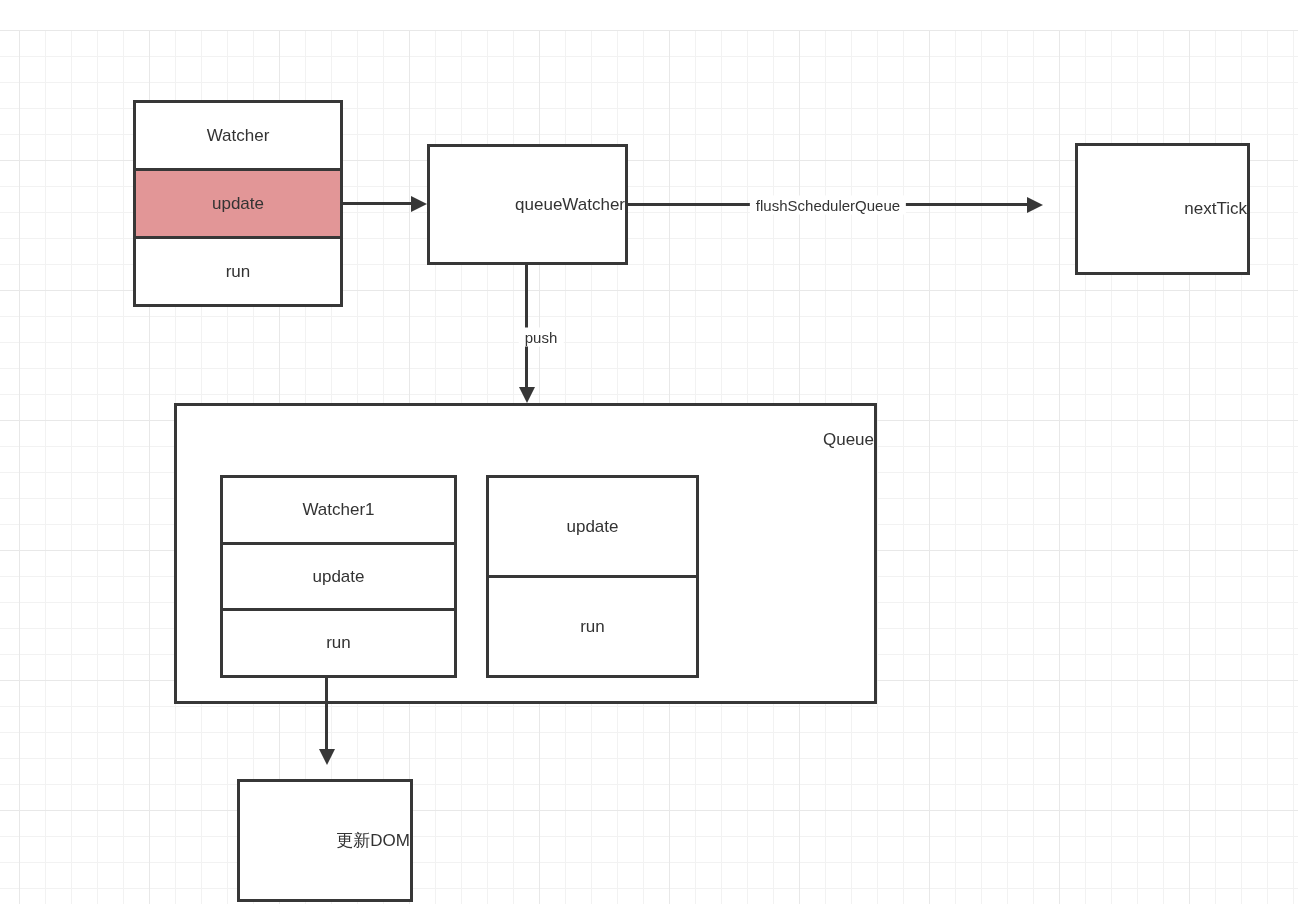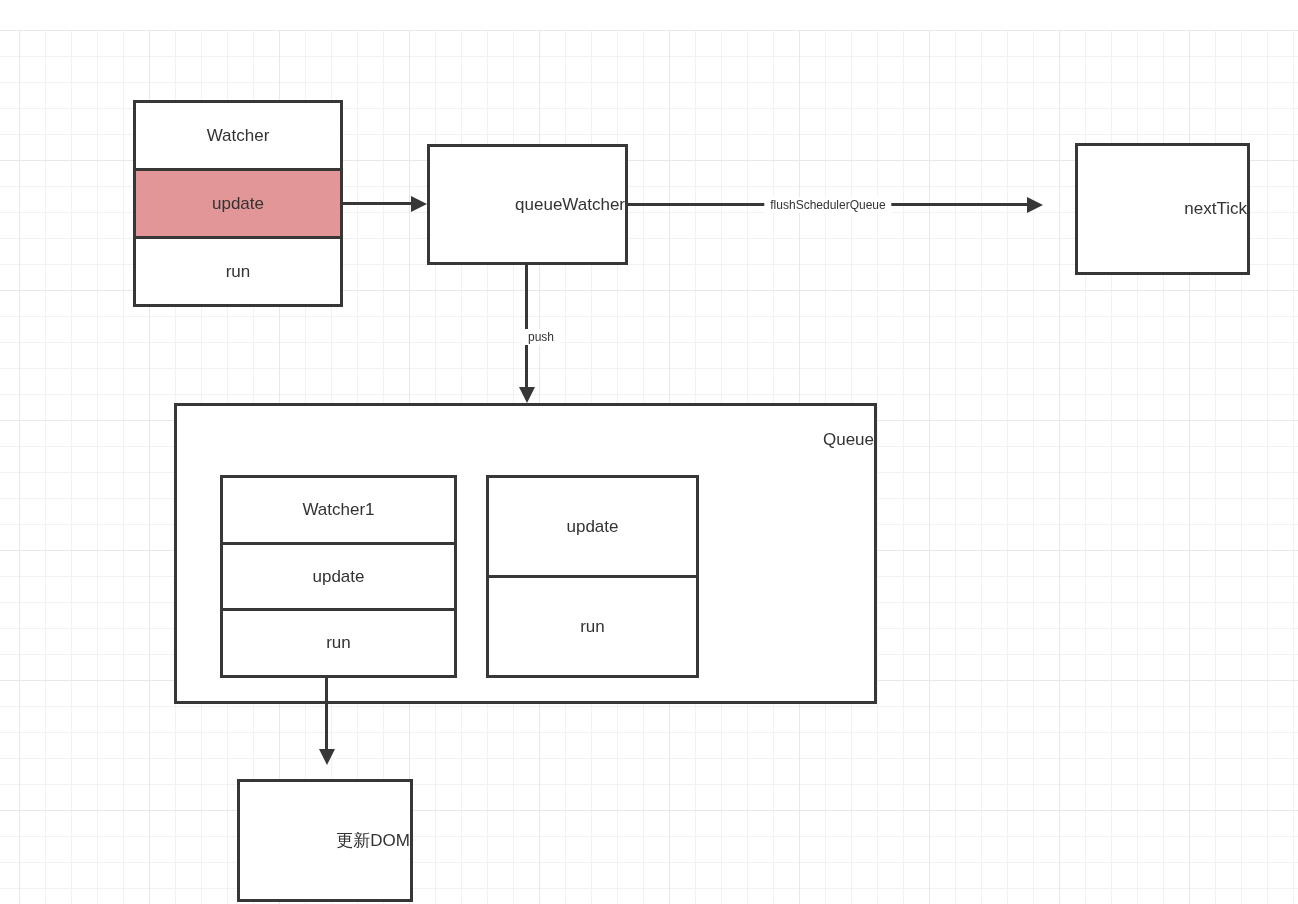--- a/index.html
+++ b/index.html
@@ -97,21 +97,21 @@
     border-left: 8px solid transparent;
     border-right: 8px solid transparent;
     border-top: 16px solid var(--stroke);
     z-index: 4;
   }
   .edge-label {
     position: absolute;
     transform: translate(-50%, -50%);
     background: var(--canvas-bg, #ffffff);
     padding: 1px 6px;
-    font-size: 12px;
+    font-size: 15px;
     white-space: nowrap;
     z-index: 5;
   }
 </style>
 </head>
 <body>
 
 <div class="canvas">
   <div class="grid"></div>
 

